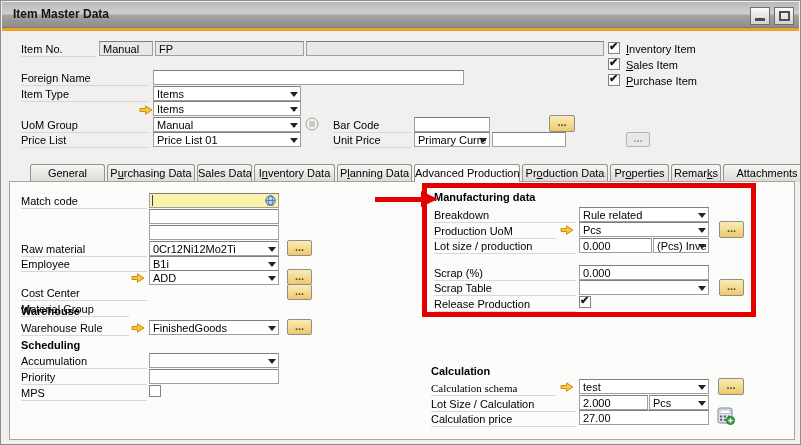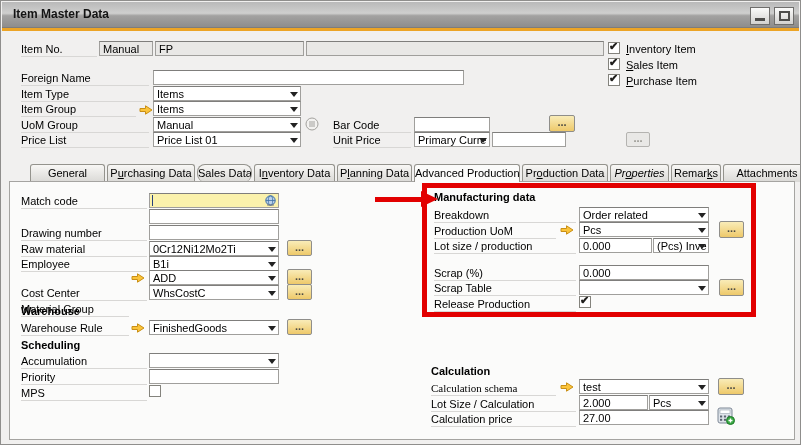--- a/index.html
+++ b/index.html
@@ -78,21 +78,20 @@
 
   <span class="lbl" style="left:20px; top:71px; width:128px;">Foreign Name</span>
   <input class="inp" style="left: 152px; top: 69px; width: 311px;" value="">
 
   <span class="lbl" style="left:20px; top:87px; width:128px;">Item Type</span>
   <div class="combo" style="left:152px; top:85px; width:148px;">
     <span>Items</span>
     <span class="caret"></span>
   </div>
 
-  <span class="lbl" style="left:20px; top:102px; width:115px;">Item Group</span>
   <svg class="icon" style="left:138px; top:103px;" width="14" height="12" viewBox="0 0 14 12">
       <path d="M1 4.5h5.5V1.8L13 6 6.5 10.2V7.5H1z" fill="#fbc43a" stroke="#c98f15"></path>
     </svg>
   <div class="combo" style="left:152px; top:100px; width:148px;">
     <span>Items</span>
     <span class="caret"></span>
   </div>
 
   <span class="lbl" style="left:20px; top:118px; width:128px;">UoM Group</span>
   <div class="combo" style="left:152px; top:116px; width:148px;">
@@ -127,45 +126,44 @@
   <div class="chk checked" style="left:607px; top:41px;"></div>
   <span class="cap" style="left:625px; top:42px;"><u>I</u>nventory Item</span>
   <div class="chk checked" style="left:607px; top:57px;"></div>
   <span class="cap" style="left:625px; top:58px;"><u>S</u>ales Item</span>
   <div class="chk checked" style="left:607px; top:73px;"></div>
   <span class="cap" style="left:625px; top:74px;"><u>P</u>urchase Item</span>
 
   <div class="tabrow">
     <div class="tab" style="width:75px;">General</div>
     <div class="tab" style="width:88px;">P<u>u</u>rchasing Data</div>
-    <div class="tab" style="width:55px;border-radius:8px;">Sales Data</div>
+    <div class="tab" style="width:55px;">Sales Data</div>
     <div class="tab" style="width:81px;">I<u>n</u>ventory Data</div>
     <div class="tab" style="width:75px;">P<u>l</u>anning Data</div>
     <div class="tab active" style="width:106px;">Advanced Production</div>
     <div class="tab" style="width:86px;">Pr<u>o</u>duction Data</div>
-    <div class="tab" style="width:59px;font-style:italic;">Pr<u>o</u>perties</div>
+    <div class="tab" style="width:59px;">Pr<u>o</u>perties</div>
     <div class="tab" style="width:50px;">Remar<u>k</u>s</div>
     <div class="tab" style="width:88px;">Attachments</div>
   </div>
 
   <div class="panel"></div>
 
   <span class="lbl" style="left:20px; top:194px; width:126px;">Match code</span>
   <input class="inp focus" style="left: 148px; top: 192px; width: 130px;" value="">
   <div class="cursorbar" style="left:151px; top:194px;"></div>
   <svg class="icon" style="left:264px; top:194px;" width="11" height="11" viewBox="0 0 11 11">
     <circle cx="5.5" cy="5.5" r="4.7" fill="#bcd2e8" stroke="#3c6ea5"></circle>
     <ellipse cx="5.5" cy="5.5" rx="2.2" ry="4.7" fill="none" stroke="#3c6ea5" stroke-width="0.8"></ellipse>
     <line x1="0.8" y1="5.5" x2="10.2" y2="5.5" stroke="#3c6ea5" stroke-width="0.8"></line>
     <path d="M2 9.5h7v1H2z" fill="#7c7c7c"></path>
   </svg>
 
   <input class="inp" style="left: 148px; top: 208px; width: 130px;" value="">
 
-  <span class="lbl" style="left:20px; top:226px; width:126px;">Drawing number</span>
   <input class="inp" style="left: 148px; top: 224px; width: 130px;" value="">
 
   <span class="lbl" style="left:20px; top:242px; width:126px;">Raw material</span>
   <div class="combo" style="left:148px; top:240px; width:130px;">
     <span>0Cr12Ni12Mo2Ti</span>
     <span class="caret"></span>
   </div>
   <div class="browse" style="left:286px; top:239px; width:25px; height:16px;">...</div>
 
   <span class="lbl" style="left:20px; top:257px; width:126px;">Employee</span>
@@ -178,24 +176,20 @@
   <svg class="icon" style="left:130px; top:271px;" width="14" height="12" viewBox="0 0 14 12">
       <path d="M1 4.5h5.5V1.8L13 6 6.5 10.2V7.5H1z" fill="#fbc43a" stroke="#c98f15"></path>
     </svg>
   <div class="combo" style="left:148px; top:269px; width:130px;">
     <span>ADD</span>
     <span class="caret"></span>
   </div>
   <div class="browse" style="left:286px; top:268px; width:25px; height:16px;">...</div>
 
   <span class="lbl" style="left:20px; top:286px; width:126px;">Cost Center</span>
-  <div class="combo" style="left:148px; top:284px; width:130px;">
-    <span>WhsCostC</span>
-    <span class="caret"></span>
-  </div>
   <div class="browse" style="left:286px; top:283px; width:25px; height:16px;">...</div>
 
   <span class="sechead" style="left:20px; top:304px;">Warehouse</span>
 
   <span class="lbl" style="left:20px; top:321px; width:108px;">Warehouse Rule</span>
   <svg class="icon" style="left:130px; top:321px;" width="14" height="12" viewBox="0 0 14 12">
       <path d="M1 4.5h5.5V1.8L13 6 6.5 10.2V7.5H1z" fill="#fbc43a" stroke="#c98f15"></path>
     </svg>
   <div class="combo" style="left:148px; top:319px; width:130px;">
     <span>FinishedGoods</span>
@@ -214,21 +208,21 @@
   <span class="lbl" style="left:20px; top:370px; width:126px;">Priority</span>
   <input class="inp" style="left: 148px; top: 368px; width: 130px;" value="">
 
   <span class="lbl" style="left:20px; top:386px; width:126px;">MPS</span>
   <div class="chk" style="left:148px; top:384px;"></div>
 
   <span class="sechead" style="left:433px; top:190px;">Manufacturing data</span>
 
   <span class="lbl" style="left:433px; top:208px; width:142px;">Breakdown</span>
   <div class="combo" style="left:578px; top:206px; width:130px;">
-    <span>Order related</span>
+    <span>Rule related</span>
     <span class="caret"></span>
   </div>
 
   <span class="lbl" style="left:433px; top:224px; width:122px;">Production UoM</span>
   <svg class="icon" style="left:559px; top:223px;" width="14" height="12" viewBox="0 0 14 12">
       <path d="M1 4.5h5.5V1.8L13 6 6.5 10.2V7.5H1z" fill="#fbc43a" stroke="#c98f15"></path>
     </svg>
   <div class="combo" style="left:578px; top:221px; width:130px;">
     <span>Pcs</span>
     <span class="caret"></span>

